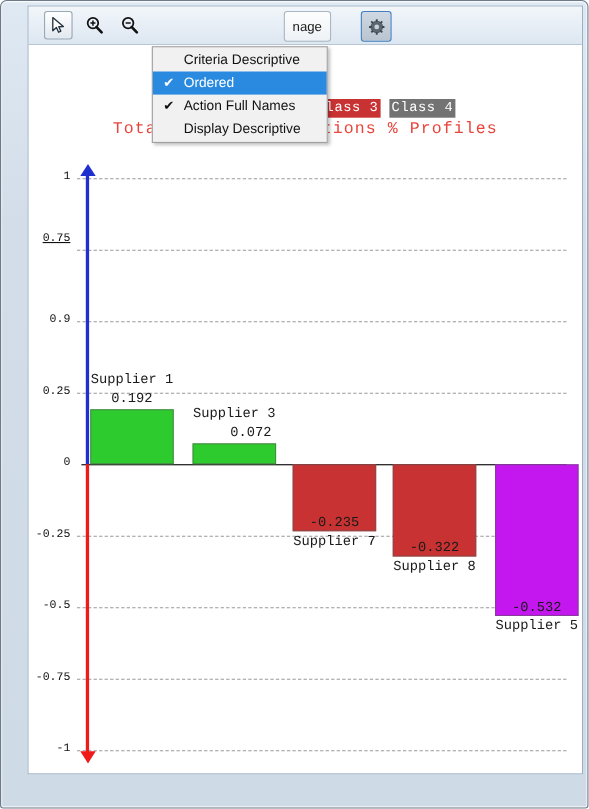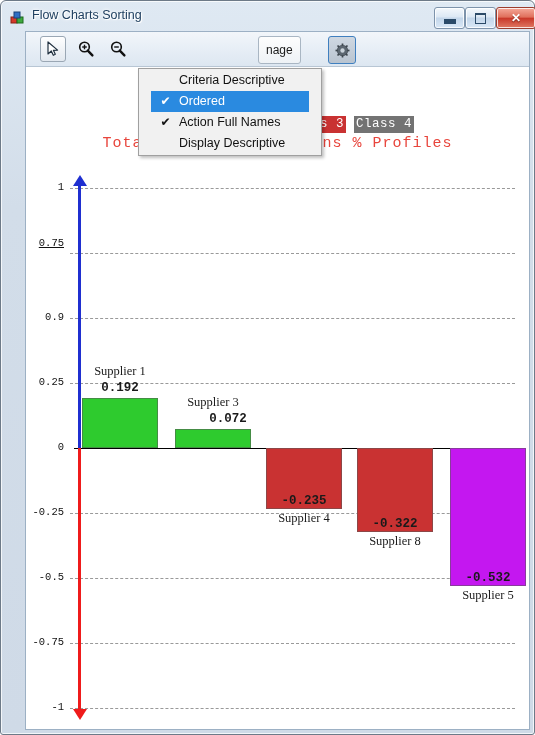--- a/index.html
+++ b/index.html
@@ -100,21 +100,21 @@
     display:flex;align-items:center;justify-content:center;
   }
 
   
   #menu{
     position:absolute;left:112px;top:36px;width:158px;
     background:#f1f1f1;
     border:1px solid #a0a0a0;
     box-shadow:2px 2px 3px rgba(0,0,0,.25);
     z-index:40;
-    padding:1px 12px;
+    padding:1px 0;
   }
   .mi{
     position:relative;height:21px;line-height:21px;
     padding-left:28px;font-size:12.5px;color:#111;
     white-space:nowrap;cursor:default;
   }
   .mi.hl{background:#2a8ae0;color:#ffffff;}
   .mi .chk{
     position:absolute;left:8px;top:0;width:13px;
     text-align:center;font-size:12px;line-height:21px;
@@ -168,58 +168,36 @@
   #axis-down{
     position:absolute;left:52px;width:3px;background:#ef1b1b;
   }
   .arrowhead{position:absolute;width:0;height:0;left:47px;}
   #arrow-up{border-left:7px solid transparent;border-right:7px solid transparent;border-bottom:11px solid #1f2fd0;}
   #arrow-down{border-left:7px solid transparent;border-right:7px solid transparent;border-top:11px solid #ef1b1b;}
 
   .bar{position:absolute;border:1px solid rgba(90,90,90,.55);box-sizing:border-box;}
   .barlabel{
     position:absolute;
-    font-family:Liberation Serif, serif;
+    font-family:Liberation Mono, monospace;
     font-size:12.5px;color:#1a1a1a;
     white-space:nowrap;text-align:center;
   }
   .barvalue{
     position:absolute;
     font-family:"Liberation Mono", monospace;
     font-size:12.5px;color:#1a1a1a;
-    white-space:nowrap;text-align:center;font-weight:bold;
+    white-space:nowrap;text-align:center;
   }
 </style>
 </head>
 <body>
 
 <div id="window">
 
-  <div id="titlebar">
-    <svg id="win-icon" viewBox="0 0 16 16">
-      <rect x="1" y="7" width="6" height="6" fill="#d63a2a" stroke="#8a2016"></rect>
-      <rect x="7" y="7" width="6" height="6" fill="#3ea93e" stroke="#1d6b1d"></rect>
-      <rect x="4" y="2" width="6" height="6" fill="#2f6fc4" stroke="#1a4279"></rect>
-    </svg>
-    <div id="title-text">Flow Charts Sorting</div>
-
-    <div class="winbtn" id="btn-min">
-      <div class="glyph">
-          <div class="min-bar"></div>
-        </div>
-    </div>
-    <div class="winbtn" id="btn-max">
-      <div class="glyph">
-          <div class="max-box"></div>
-        </div>
-    </div>
-    <div class="winbtn" id="btn-close">
-      <div class="glyph">✕</div>
-    </div>
-  </div>
 
   <div id="client">
 
     <div id="toolbar">
       <div class="tbtn sel" id="tb-arrow">
         <svg width="16" height="16" viewBox="0 0 16 16">
           <path d="M3 1 L3 13 L6.3 10 L8.3 14.3 L10.3 13.3 L8.4 9.3 L12.6 9.1 Z" fill="#ffffff" stroke="#20303f" stroke-width="1.2" stroke-linejoin="round"></path>
         </svg>
       </div>
       <div class="tbtn" id="tb-zoomin">
@@ -313,21 +291,21 @@
       <div class="arrowhead" id="arrow-down" style="top: 642px;"></div>
       <div id="bars-layer">
           <div class="bar" style="left: 56px; width: 76px; top: 331.08px; height: 49.92px; background: rgb(46, 203, 46);"></div>
           <div class="barvalue" style="left: 34px; width: 120px; top: 314.08px;">0.192</div>
           <div class="barlabel" style="left: 34px; width: 120px; top: 297.08px;">Supplier 1</div>
           <div class="bar" style="left: 149px; width: 76px; top: 362.28px; height: 18.72px; background: rgb(46, 203, 46);"></div>
           <div class="barvalue" style="left: 142px; width: 120px; top: 345.28px;">0.072</div>
           <div class="barlabel" style="left: 127px; width: 120px; top: 328.28px;">Supplier 3</div>
           <div class="bar" style="left: 240px; width: 76px; top: 381px; height: 61.1px; background: rgb(201, 50, 50);"></div>
           <div class="barvalue" style="left: 218px; width: 120px; top: 427.1px;">-0.235</div>
-          <div class="barlabel" style="left: 218px; width: 120px; top: 444.1px;">Supplier 4</div>
+          <div class="barlabel" style="left: 218px; width: 120px; top: 444.1px;">Supplier 7</div>
           <div class="bar" style="left: 331px; width: 76px; top: 381px; height: 83.72px; background: rgb(201, 50, 50);"></div>
           <div class="barvalue" style="left: 309px; width: 120px; top: 449.72px;">-0.322</div>
           <div class="barlabel" style="left: 309px; width: 120px; top: 466.72px;">Supplier 8</div>
           <div class="bar" style="left: 424px; width: 76px; top: 381px; height: 138.32px; background: rgb(196, 23, 240);"></div>
           <div class="barvalue" style="left: 402px; width: 120px; top: 504.32px;">-0.532</div>
           <div class="barlabel" style="left: 402px; width: 120px; top: 521.32px;">Supplier 5</div>
         </div>
     </div>
 
   </div>

